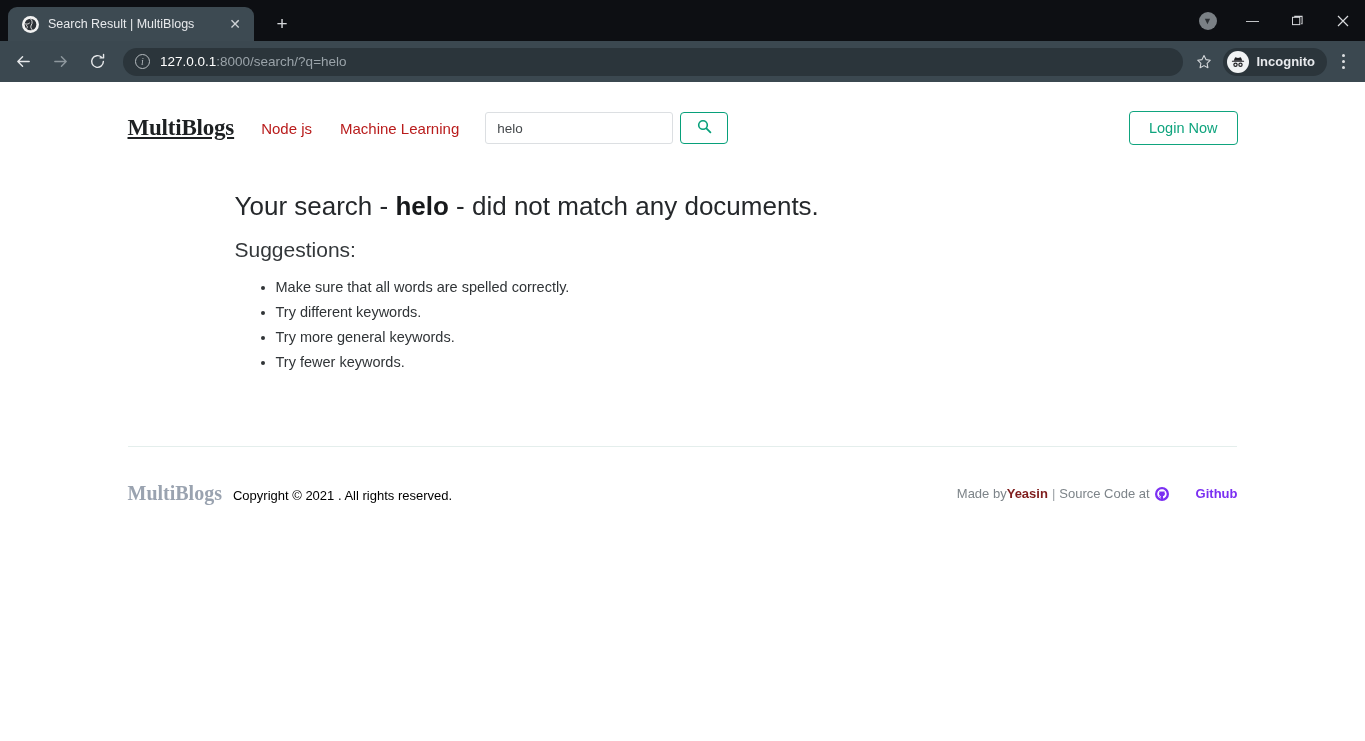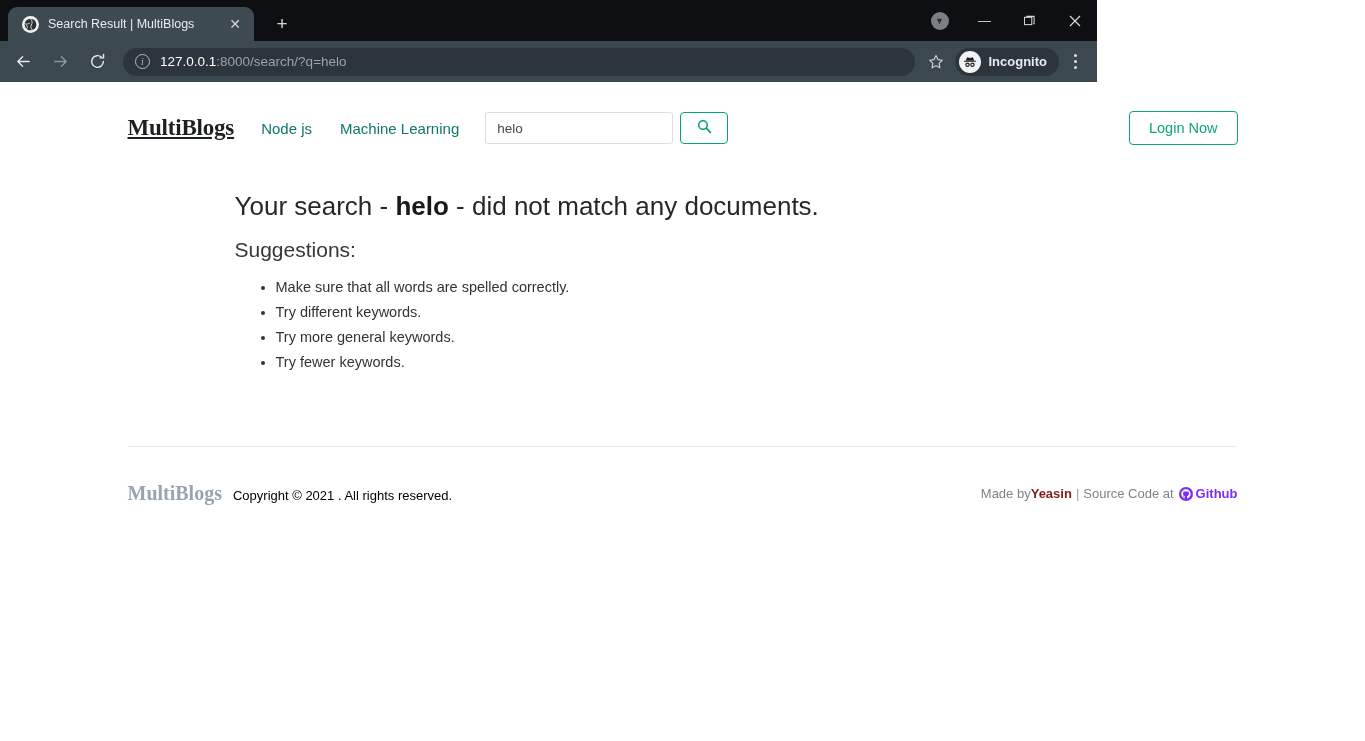--- a/index.html
+++ b/index.html
@@ -4,21 +4,21 @@
 <style>
   * { box-sizing: border-box; margin: 0; padding: 0; }
   html, body {
     width: 1365px; height: 741px;
     background: #ffffff;
     font-family: "Liberation Sans", sans-serif;
     overflow: hidden;
   }
 
   
-  .browser { width: 1097px; }
+  .browser { width: 1365px; }
 
   .tabstrip {
     height: 41px;
     background: #0d0f13;
     display: flex;
     align-items: flex-end;
     position: relative;
   }
   .tab {
     width: 246px; height: 34px;
@@ -168,21 +168,21 @@
     font-size: 23px;
     color: #1d2022;
     letter-spacing: -0.2px;
   }
   .nav {
     display: flex; align-items: center;
     margin-left: 27px;
     gap: 28px;
   }
   .nav a {
-    color: #0f766e;
+    color: #b91c1c;
     font-size: 15px;
     text-decoration: none;
     white-space: nowrap;
   }
   .searchform {
     display: flex; align-items: center;
     margin-left: 26px;
   }
   .search-input {
     width: 188px; height: 32px;
@@ -279,20 +279,21 @@
     display: flex; align-items: center;
     white-space: nowrap;
   }
   .credits .accent { color: #7f1d1d; font-weight: bold; }
   .credits .sep { margin: 0 4px; color: #9aa0a5; }
   .gh {
     display: inline-flex; align-items: center;
     margin-left: 5px;
     color: #7b2ff2; font-weight: bold;
     text-decoration: none;
+    gap: 24px;
   }
   .gh svg { margin-right: 3px; display: block; }
 </style>
 </head>
 <body>
 
 <div class="browser">
 
   <div class="tabstrip">
     <div class="tab">

